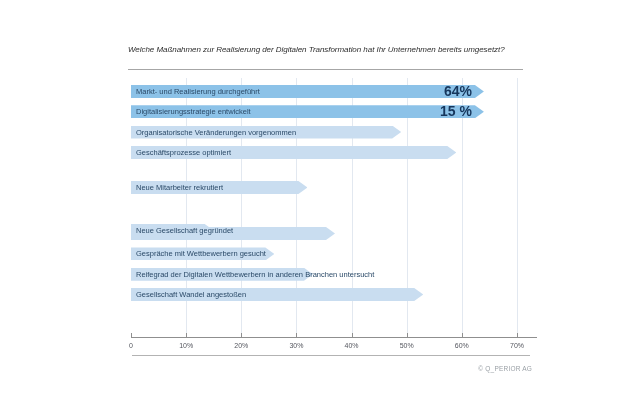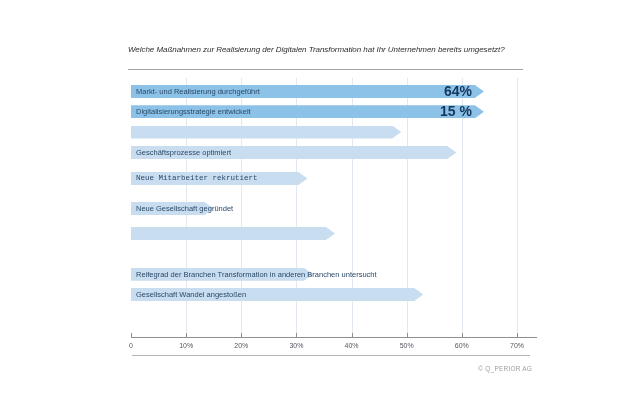--- a/index.html
+++ b/index.html
@@ -61,39 +61,44 @@
         <div class="bar-label" style="color: rgb(43, 74, 104);">Markt- und Realisierung durchgeführt</div>
         <div class="bar-value" style="left: 300.914px; width: 40px; color: rgb(22, 54, 92);">64%</div>
       </div>
       <div class="bar-row" style="top: 20.3px; padding-left: 14px;">
         <div class="bar" style="width: 352.914px; background: rgb(140, 194, 232);"></div>
         <div class="bar-label" style="color: rgb(43, 74, 104);">Digitalisierungsstrategie entwickelt</div>
         <div class="bar-value" style="left: 300.914px; width: 40px; color: rgb(22, 54, 92);">15 %</div>
       </div>
       <div class="bar-row" style="top: 40.6px;">
         <div class="bar" style="width: 270.2px; background: rgb(201, 221, 240);"></div>
+        <div class="bar-label" style="color: rgb(43, 74, 104);">Organisatorische Veränderungen vorgenommen</div>
       </div>
       <div class="bar-row" style="top: 60.9px;">
         <div class="bar" style="width: 325.343px; background: rgb(201, 221, 240);"></div>
         <div class="bar-label" style="color: rgb(43, 74, 104);">Geschäftsprozesse optimiert</div>
       </div>
-      <div class="bar-row" style="top: 87px; font-family: Liberation Mono, monospace;">
+      <div class="bar-row" style="top: 96px;">
         <div class="bar" style="width: 176.457px; background: rgb(201, 221, 240);"></div>
         <div class="bar-label" style="color: rgb(43, 74, 104);">Neue Mitarbeiter rekrutiert</div>
       </div>
-      <div class="bar-row" style="top: 117px;">
+      <div class="bar-row" style="top: 139px;">
         <div class="bar" style="width: 82.7143px; background: rgb(201, 221, 240);"></div>
         <div class="bar-label" style="color: rgb(43, 74, 104);">Neue Gesellschaft gegründet</div>
       </div>
       <div class="bar-row" style="top: 142.1px;">
         <div class="bar" style="width: 204.029px; background: rgb(201, 221, 240);"></div>
       </div>
+      <div class="bar-row" style="top: 162.4px;">
+        <div class="bar" style="width: 143.371px; background: rgb(201, 221, 240);"></div>
+        <div class="bar-label" style="color: rgb(43, 74, 104);">Gespräche mit Wettbewerbern gesucht</div>
+      </div>
       <div class="bar-row" style="top: 182.7px;">
         <div class="bar" style="width: 181.971px; background: rgb(201, 221, 240);"></div>
-        <div class="bar-label" style="color: rgb(43, 74, 104);">Reifegrad der Branchen Transformation in anderen Branchen untersucht</div>
+        <div class="bar-label" style="color: rgb(43, 74, 104);">Reifegrad der Digitalen Wettbewerbern in anderen Branchen untersucht</div>
       </div>
       <div class="bar-row" style="top: 203px;">
         <div class="bar" style="width: 292.257px; background: rgb(201, 221, 240);"></div>
         <div class="bar-label" style="color: rgb(43, 74, 104);">Gesellschaft Wandel angestoßen</div>
       </div>
     </div>
   <div id="axis-line"></div>
   <div id="axis-layer">
       <div class="axis-tick" style="left: 131px;"></div>
       <div class="axis-tick-label" style="left: 116px;">0</div>

